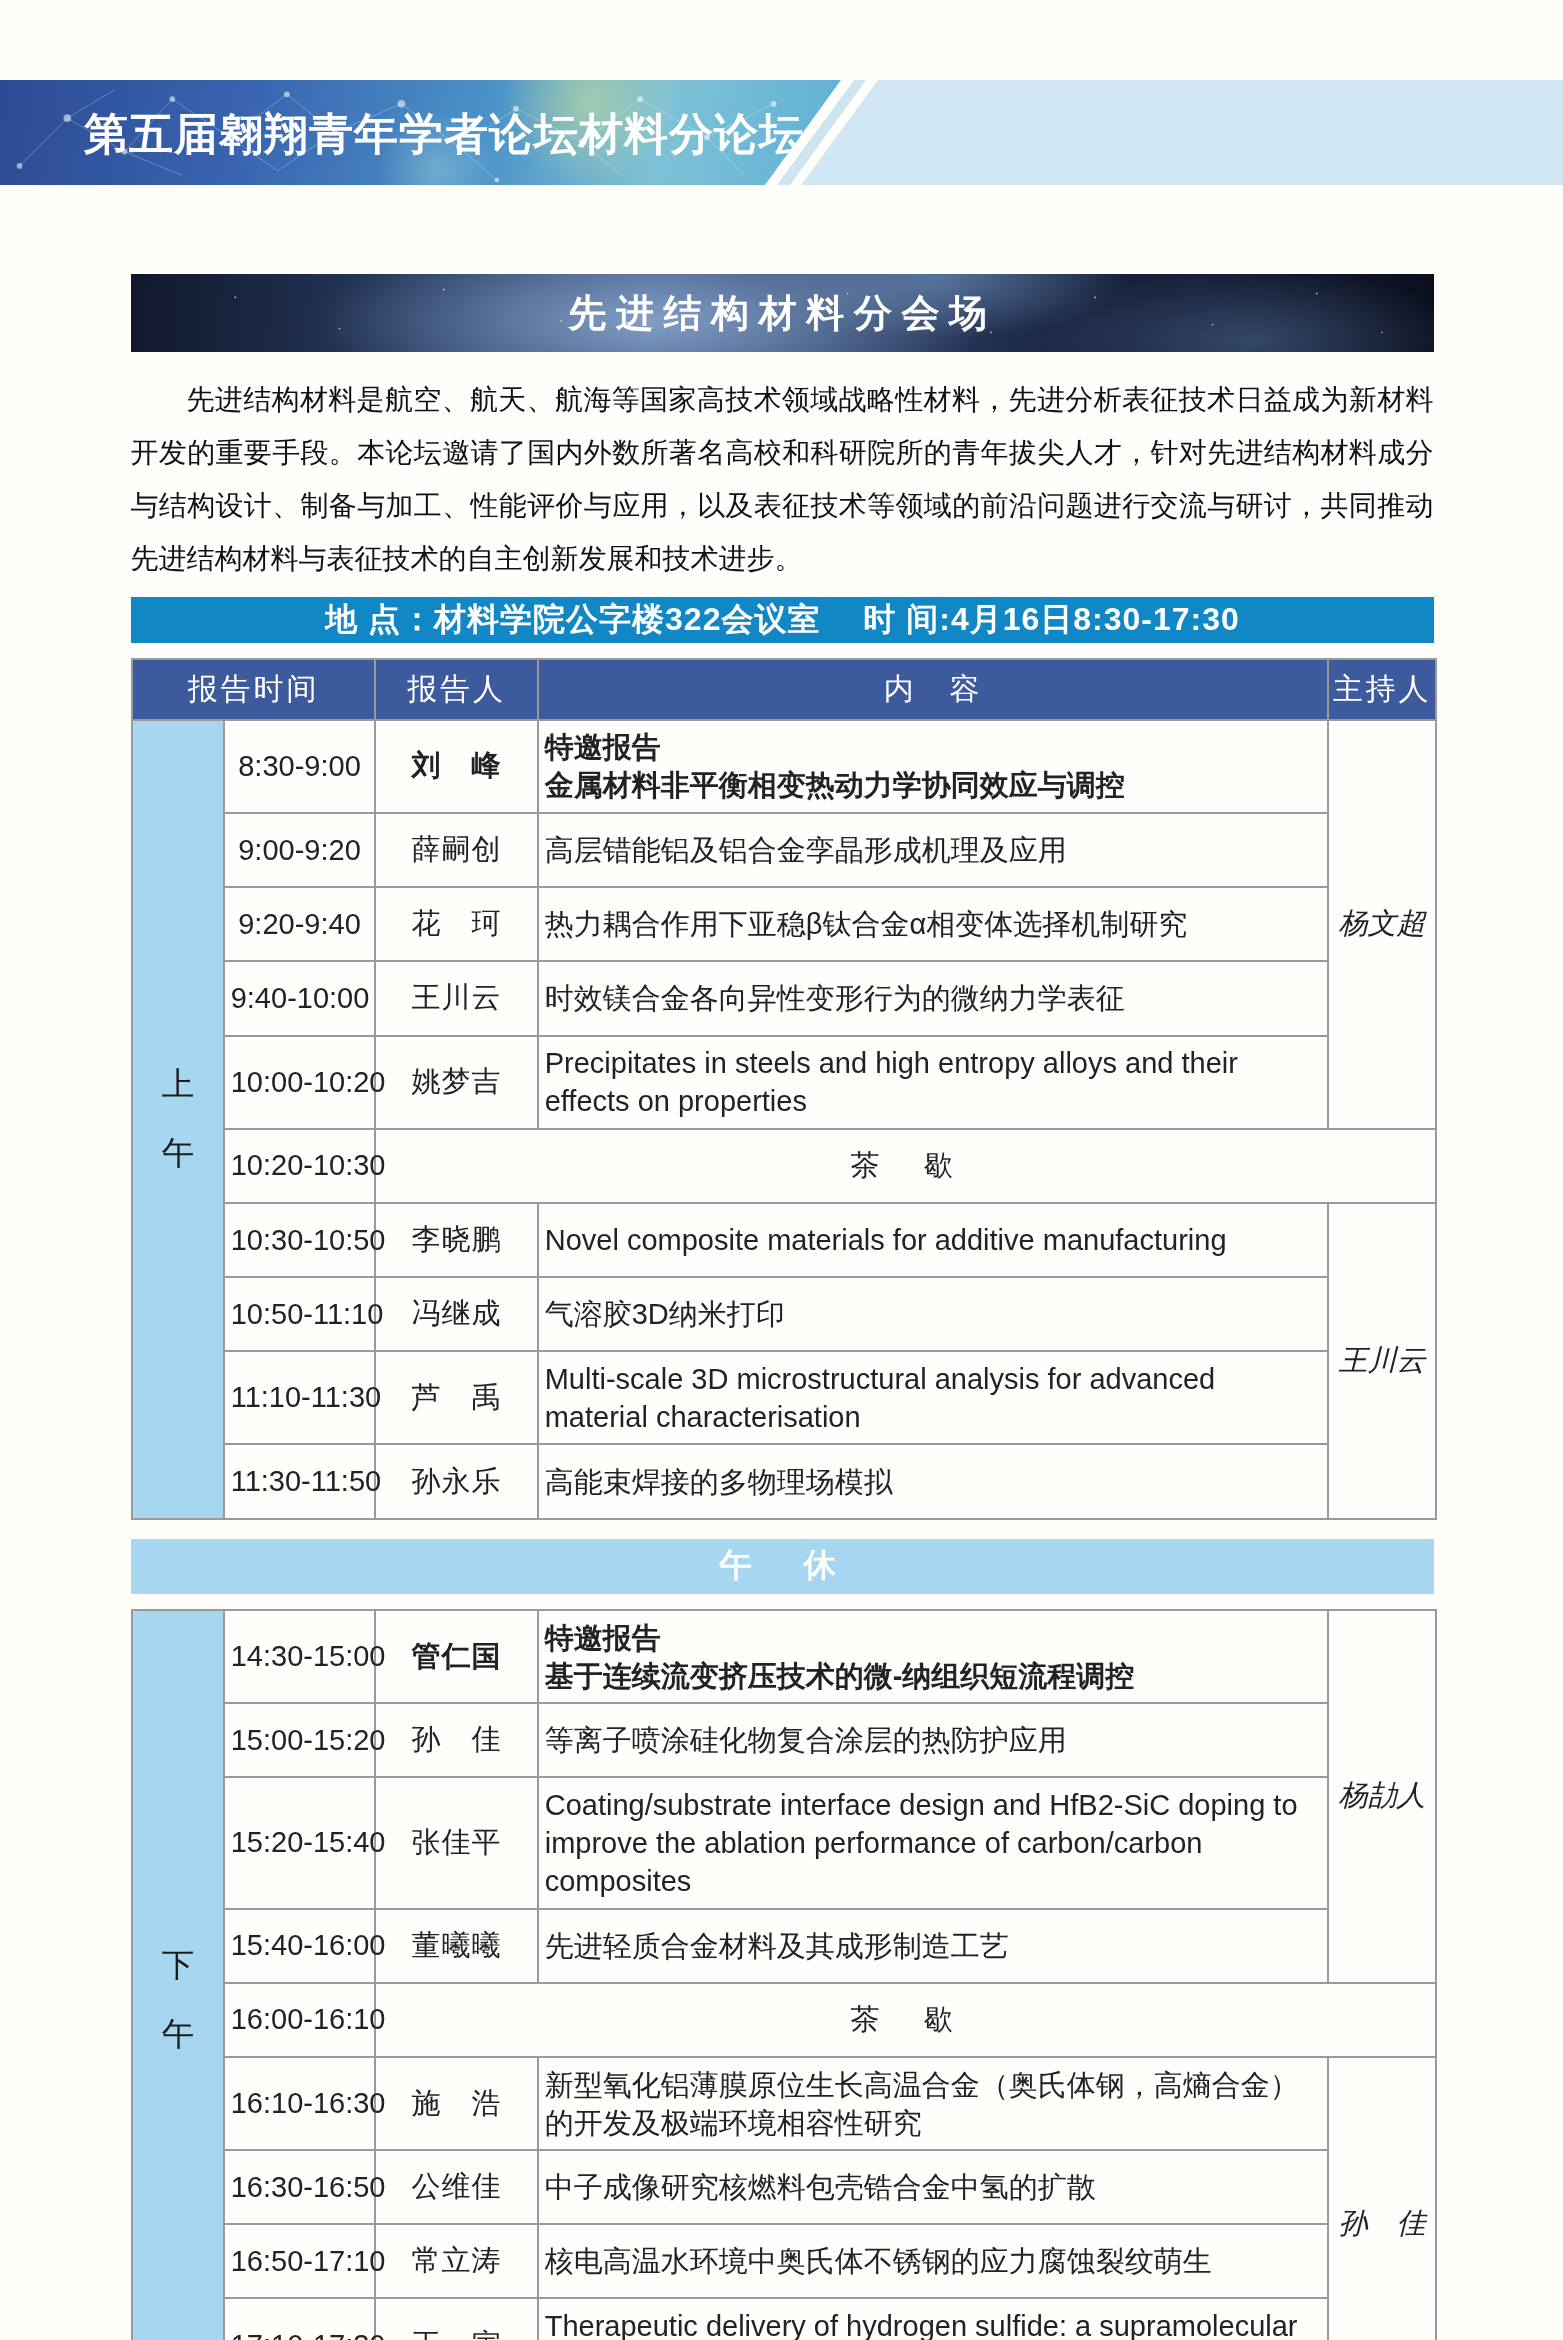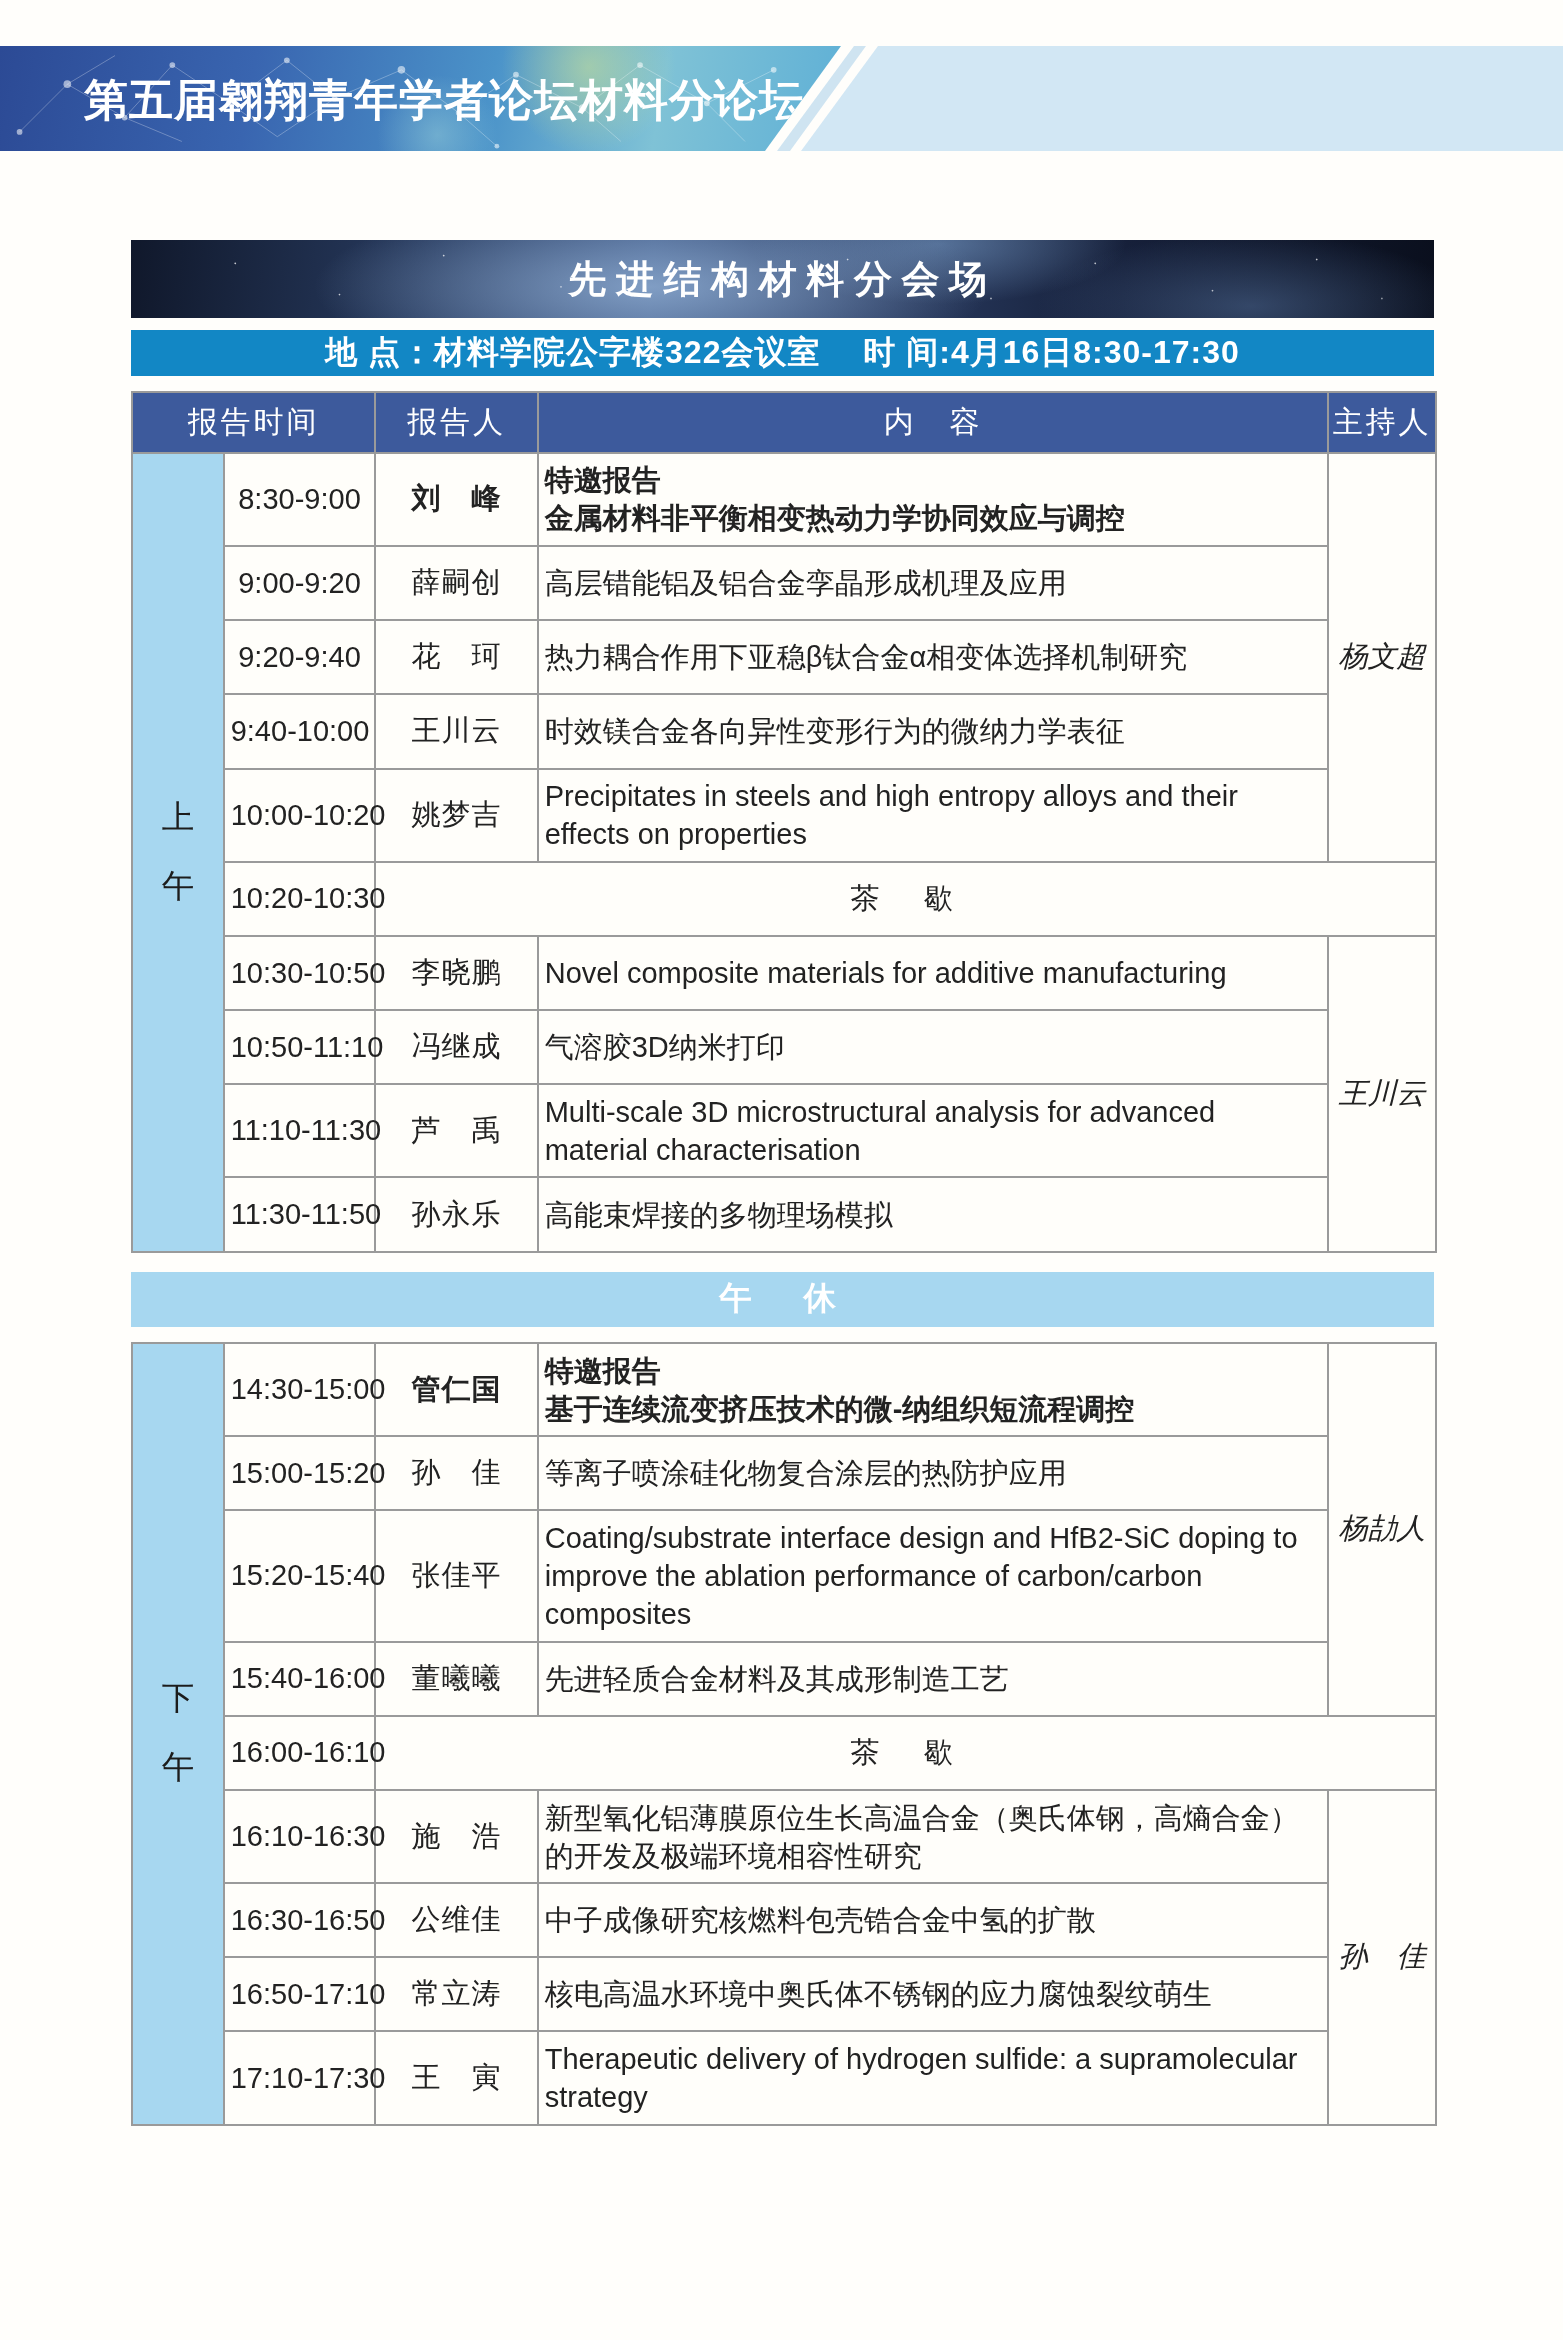--- a/index.html
+++ b/index.html
@@ -4,21 +4,21 @@
 <style>
   html,body{margin:0;padding:0;}
   body{
     width:1564px;min-height:2340px;background:#fffefb;
     font-family:"Liberation Sans","DejaVu Sans",sans-serif;
     color:#1a1a1a;
   }
   .content-w{width:1303px;margin-left:131px;}
 
   
-  .banner{position:relative;height:118px;margin-top:46px;overflow:hidden;padding-left:24px;}
+  .banner{position:relative;height:118px;margin-top:80px;overflow:hidden;padding-left:24px;}
   .banner-right{
     position:absolute;inset:0;background:#d2e7f4;
     clip-path:polygon(878px 0,1564px 0,1564px 105px,801px 105px);
   }
   .banner-stripe{
     position:absolute;inset:0;background:#cfe4f1;
     clip-path:polygon(854px 0,866px 0,790px 105px,777px 105px);
   }
   .banner-left{
     position:absolute;left:0;top:0;width:841px;height:105px;
@@ -134,20 +134,21 @@
         </g>
       </svg>
       <h1 class="banner-title">第五届翱翔青年学者论坛材料分论坛</h1>
     </div>
   </header>
 
   <div class="section-bar content-w">
     <span>先进结构材料分会场</span>
   </div>
 
+  <p class="intro content-w">先进结构材料是航空、航天、航海等国家高技术领域战略性材料，先进分析表征技术日益成为新材料开发的重要手段。本论坛邀请了国内外数所著名高校和科研院所的青年拔尖人才，针对先进结构材料成分与结构设计、制备与加工、性能评价与应用，以及表征技术等领域的前沿问题进行交流与研讨，共同推动先进结构材料与表征技术的自主创新发展和技术进步。</p>
 
   <div class="info-bar content-w">
     <span>地  点：材料学院公字楼322会议室　  时  间:4月16日8:30-17:30</span>
   </div>
 
   <div id="morning" class="content-w">
       <table class="sched">
         <colgroup>
           <col class="c-session">
           <col class="c-time">

